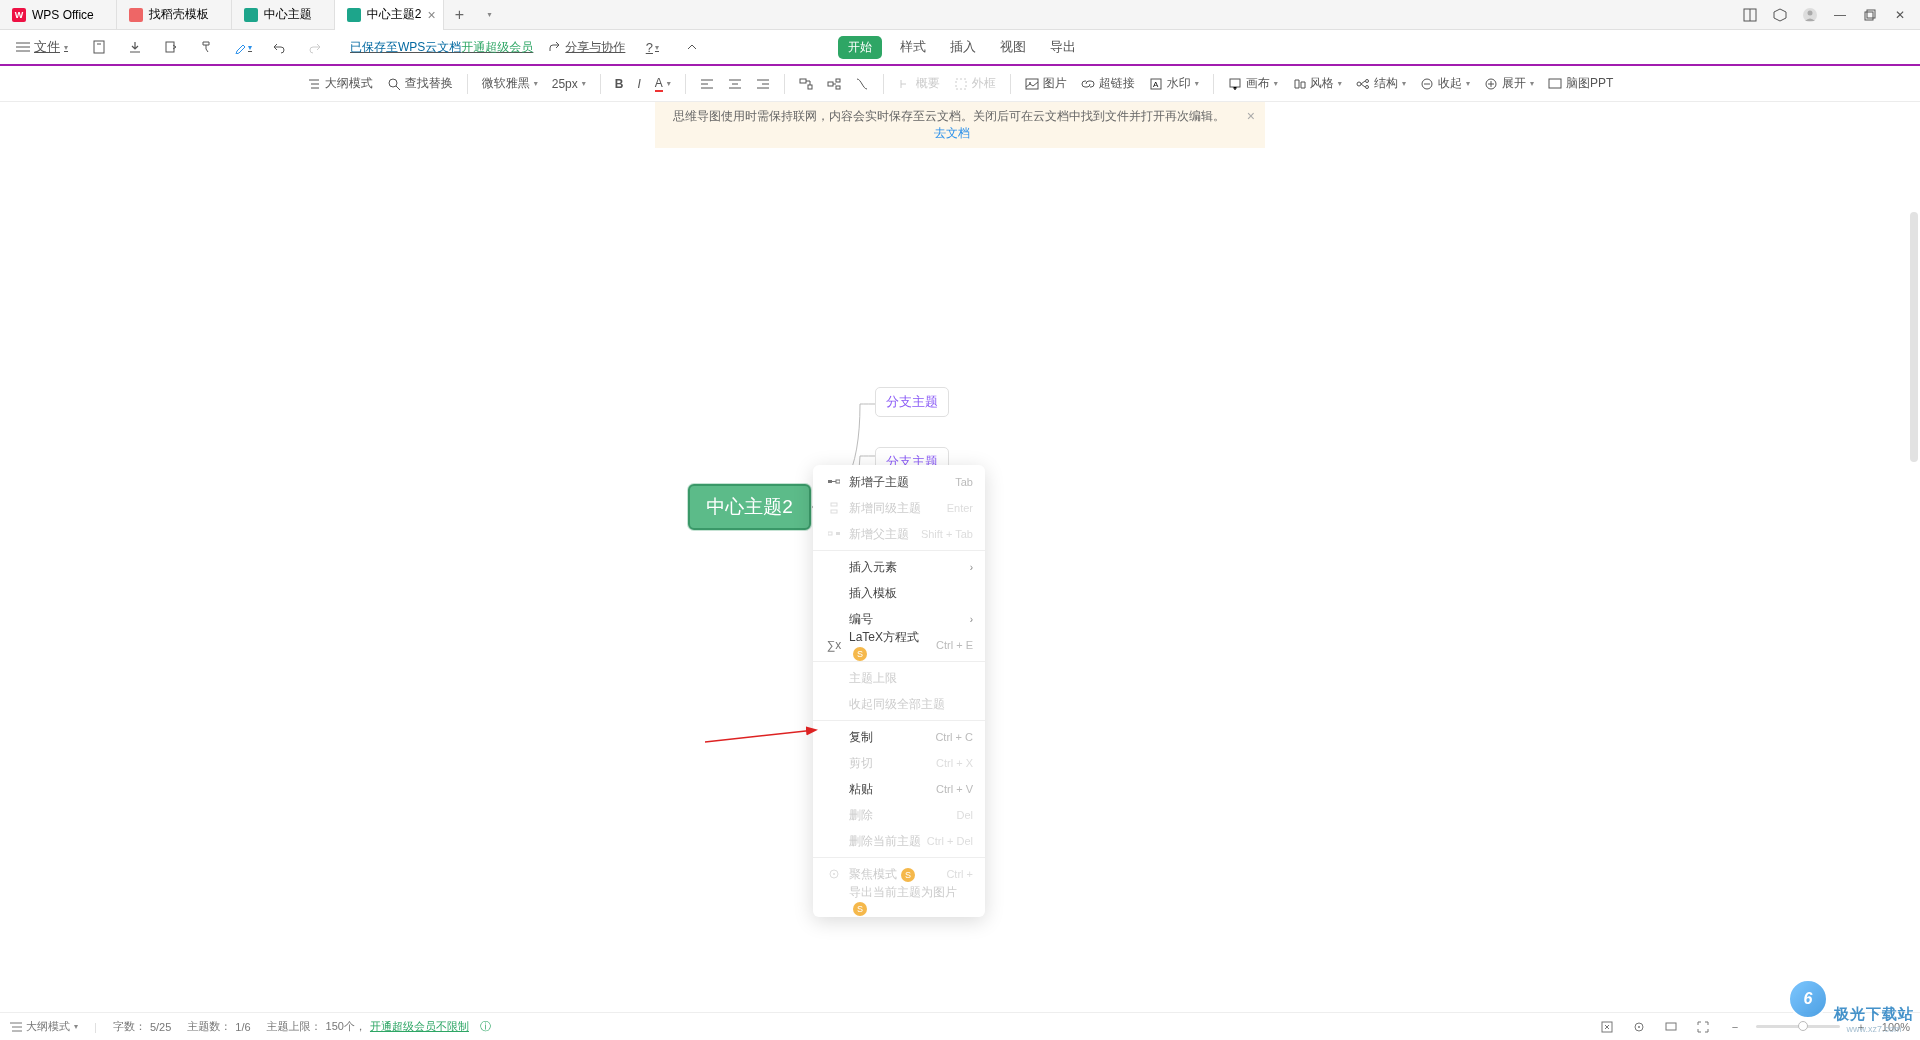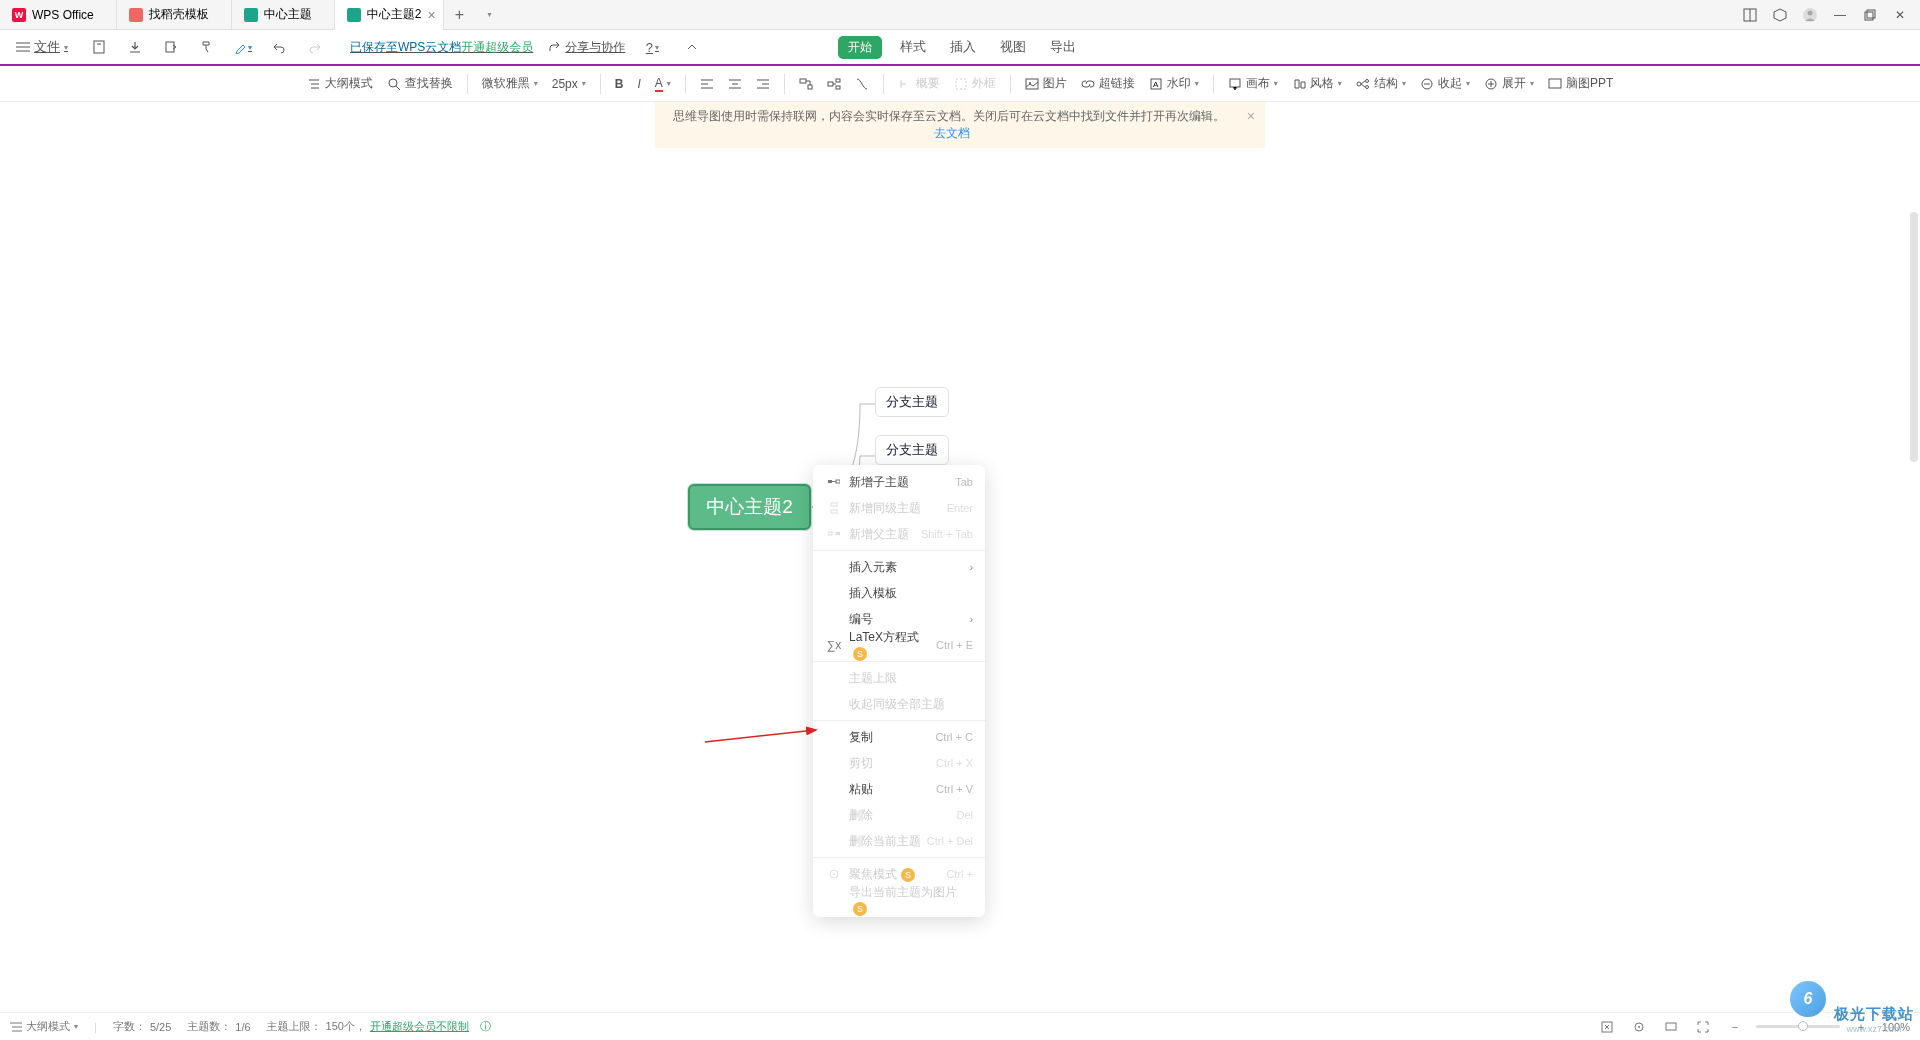--- a/index.html
+++ b/index.html
@@ -36,21 +36,21 @@
 .tb-btn.disabled{color:#ccc;}
 .caret{font-size:8px;color:#888;}
 
 
 .canvas{position:absolute;left:0;right:0;top:102px;bottom:28px;background:#fff;}
 .notice-bar{position:absolute;top:0;left:50%;transform:translateX(-50%);background:#fdf6e9;display:flex;align-items:center;padding:6px 40px 6px 18px;font-size:12px;color:#666;flex-direction:column;}
 .notice-link{color:#2b90ea;margin-left:6px;cursor:pointer;}
 .notice-close{position:absolute;right:10px;color:#aaa;cursor:pointer;font-size:14px;}
 .central-node{position:absolute;top:382px;left:688px;width:123px;height:46px;background:#5cbb89;border:2px solid #3a9868;border-radius:6px;color:#fff;font-size:19px;display:flex;align-items:center;justify-content:center;box-shadow:0 0 0 1px #c6e3d4;}
 .branch-nodes{position:absolute;top:285px;left:875px;}
-.branch-node{width:74px;height:30px;background:#fff;border:1px solid #e0e0e0;border-radius:5px;font-size:13px;color:#0f172a;display:flex;align-items:center;justify-content:center;margin-bottom:18px;}
+.branch-node{width:74px;height:30px;background:#fff;border:1px solid #e0e0e0;border-radius:5px;font-size:13px;color:#8b5cf6;display:flex;align-items:center;justify-content:center;margin-bottom:30px;}
 .mindmap-lines{position:absolute;top:285px;left:775px;pointer-events:none;}
 
 
 .ctx-menu{position:absolute;top:363px;left:813px;width:172px;background:#fff;border-radius:6px;box-shadow:0 4px 20px rgba(0,0,0,0.15);padding:4px 0;font-size:12px;}
 .ctx-item{display:flex;align-items:center;height:26px;padding:0 12px;cursor:pointer;color:#444;}
 .ctx-item.disabled{color:#ccc;cursor:default;}
 .ctx-icon{width:18px;display:flex;align-items:center;justify-content:center;margin-right:6px;color:#777;}
 .ctx-item.disabled .ctx-icon{color:#ddd;}
 .ctx-label{flex:1;}
 .ctx-shortcut{color:#bbb;font-size:11px;}

